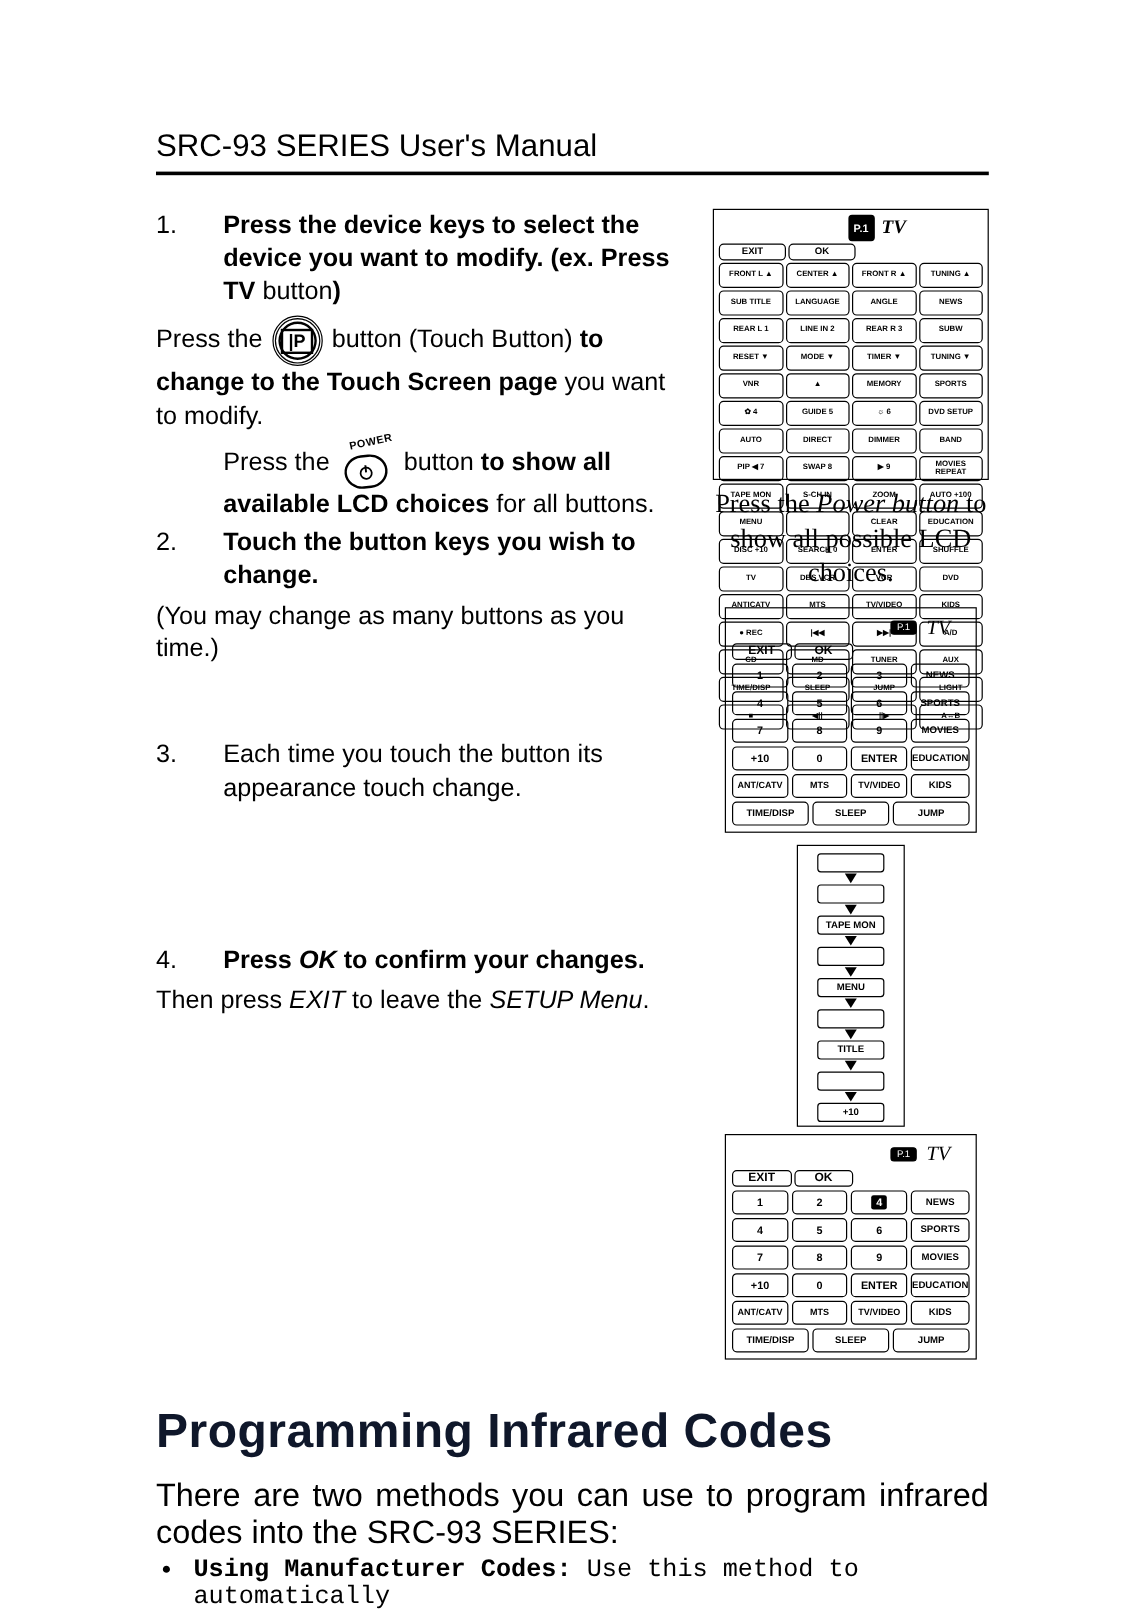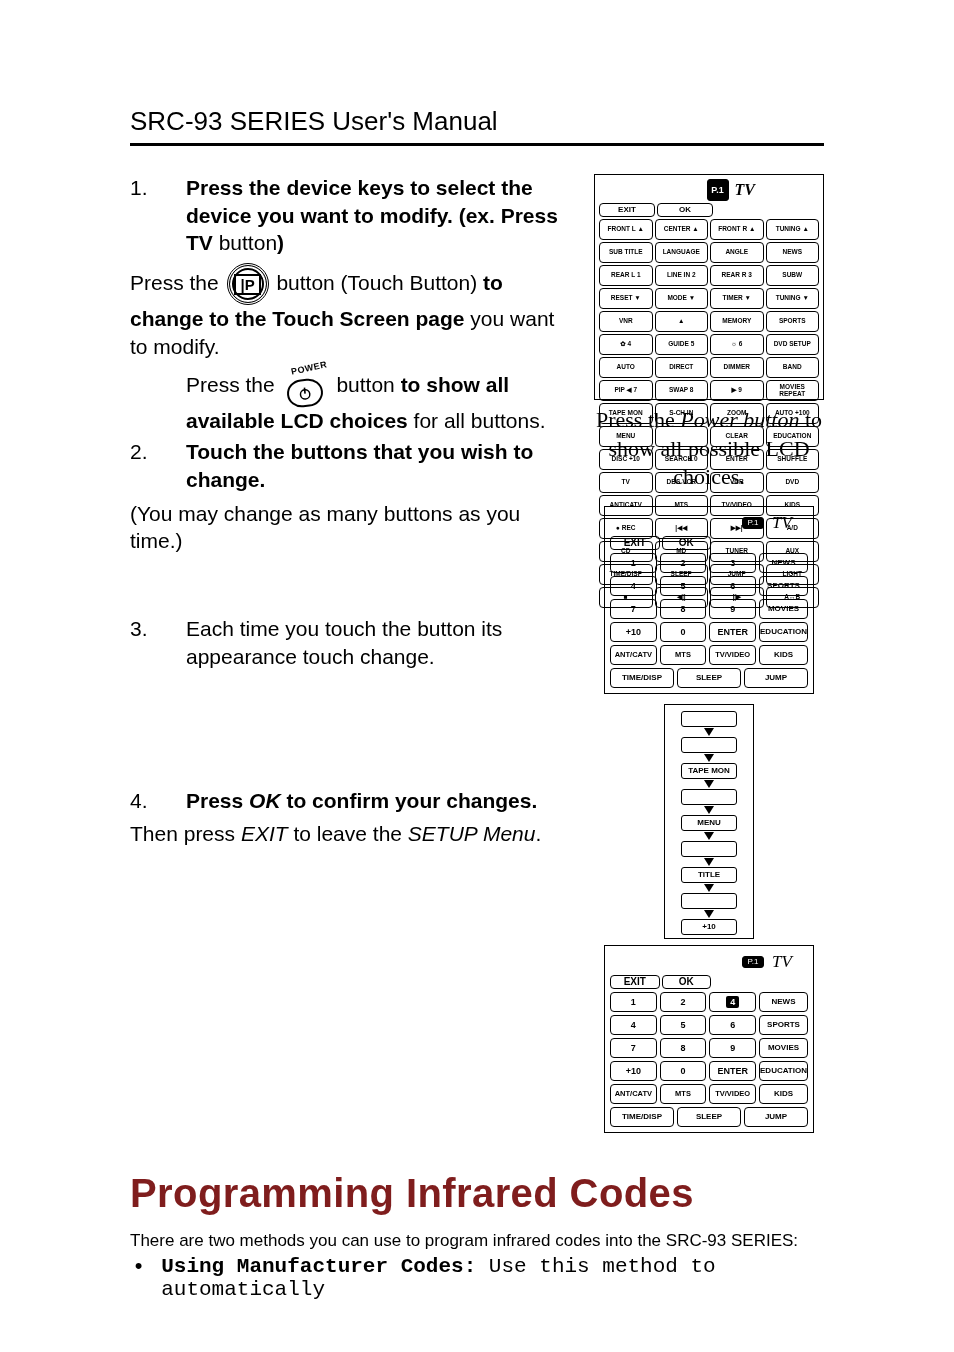--- a/index.html
+++ b/index.html
@@ -170,21 +170,21 @@
     width:56px; font-family:Arial; font-weight:700;
   }
   .cycle .arrow {
     width:0;height:0;margin:0 auto 1px;
     border-left:5px solid transparent;border-right:5px solid transparent;border-top:8px solid #000;
   }
 
   
   .h2 {
     font-family: Impact, "Arial Black", sans-serif;
-    color:#7f1d1d;
+    color:#0f172a;
     font-size: 40px;
     letter-spacing: 0.4px;
     margin: 30px 0 18px;
     line-height:1;
   }
 
   .justify { text-align: justify; text-justify: inter-word; }
 
   ul.bullets { margin:4px 0 0 2px; padding:0; list-style:none;}
   ul.bullets li::before{content:"•"; font-size:22px; padding-right:16px;}
@@ -240,21 +240,21 @@
                 <line x1="12" y1="4" x2="12" y2="13" stroke="#000" stroke-width="2.4"></line>
               </svg>
           </span>
         </span>
         <span>button </span><b>to show all available LCD choices</b><span> for all buttons.</span>
       </p>
 
       <div class="step">
         <div class="num">2.</div>
         <div class="body">
-          <p class="para"><b>Touch the buttons that you wish to change.</b></p>
+          <p class="para"><b>Touch the button keys you wish to change.</b></p>
         </div>
       </div>
       <p class="para">(You may change as many buttons as you time.)</p>
 
       <div class="spacer2"></div>
 
       <div class="step">
         <div class="num">3.</div>
         <div class="body">
           <p class="para">Each time you touch the button its appearance touch change.</p>
@@ -472,21 +472,21 @@
             <div class="cell" style="font-size:8px">TIME/DISP</div>
             <div class="cell" style="font-size:8px">SLEEP</div>
             <div class="cell" style="font-size:8px">JUMP</div>
           </div>
         </div>
 
     </div>
   </div>
 
   <h2 class="h2">Programming Infrared Codes</h2>
-  <p class="para justify" style="font-size:17px">There are two methods you can use to program infrared codes into the SRC-93 SERIES:</p>
+  <p class="para justify" style="font-size:27px">There are two methods you can use to program infrared codes into the SRC-93 SERIES:</p>
   <ul class="bullets">
     <li>
       <span style="display:block">
       <b>Using Manufacturer Codes:</b><span> Use this method to automatically</span>
       </span>
     </li>
   </ul>
 
 
 </div>

